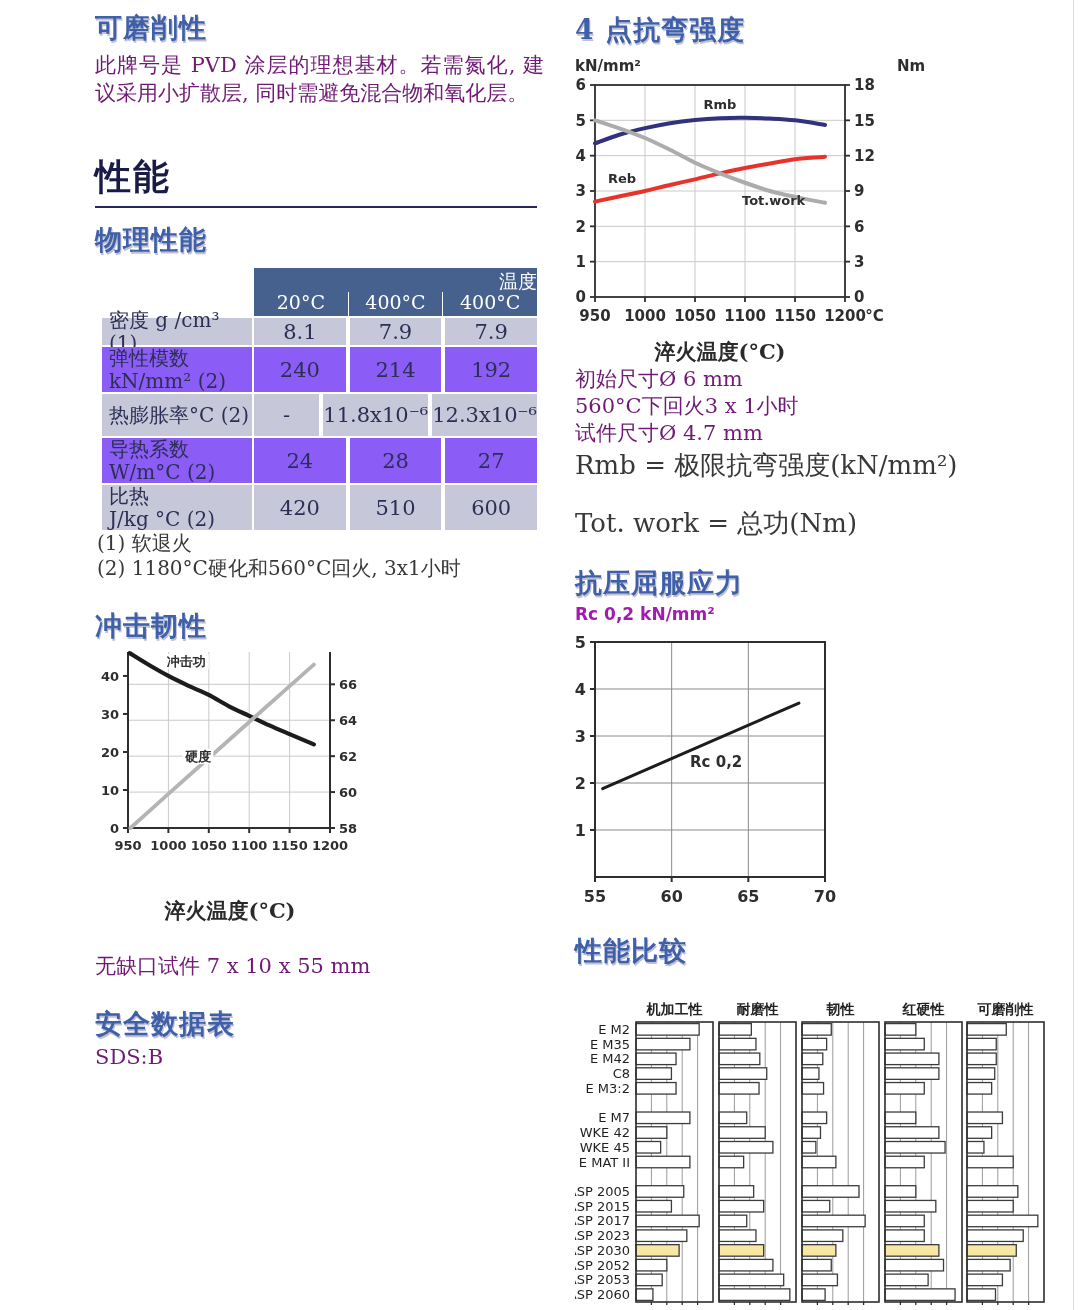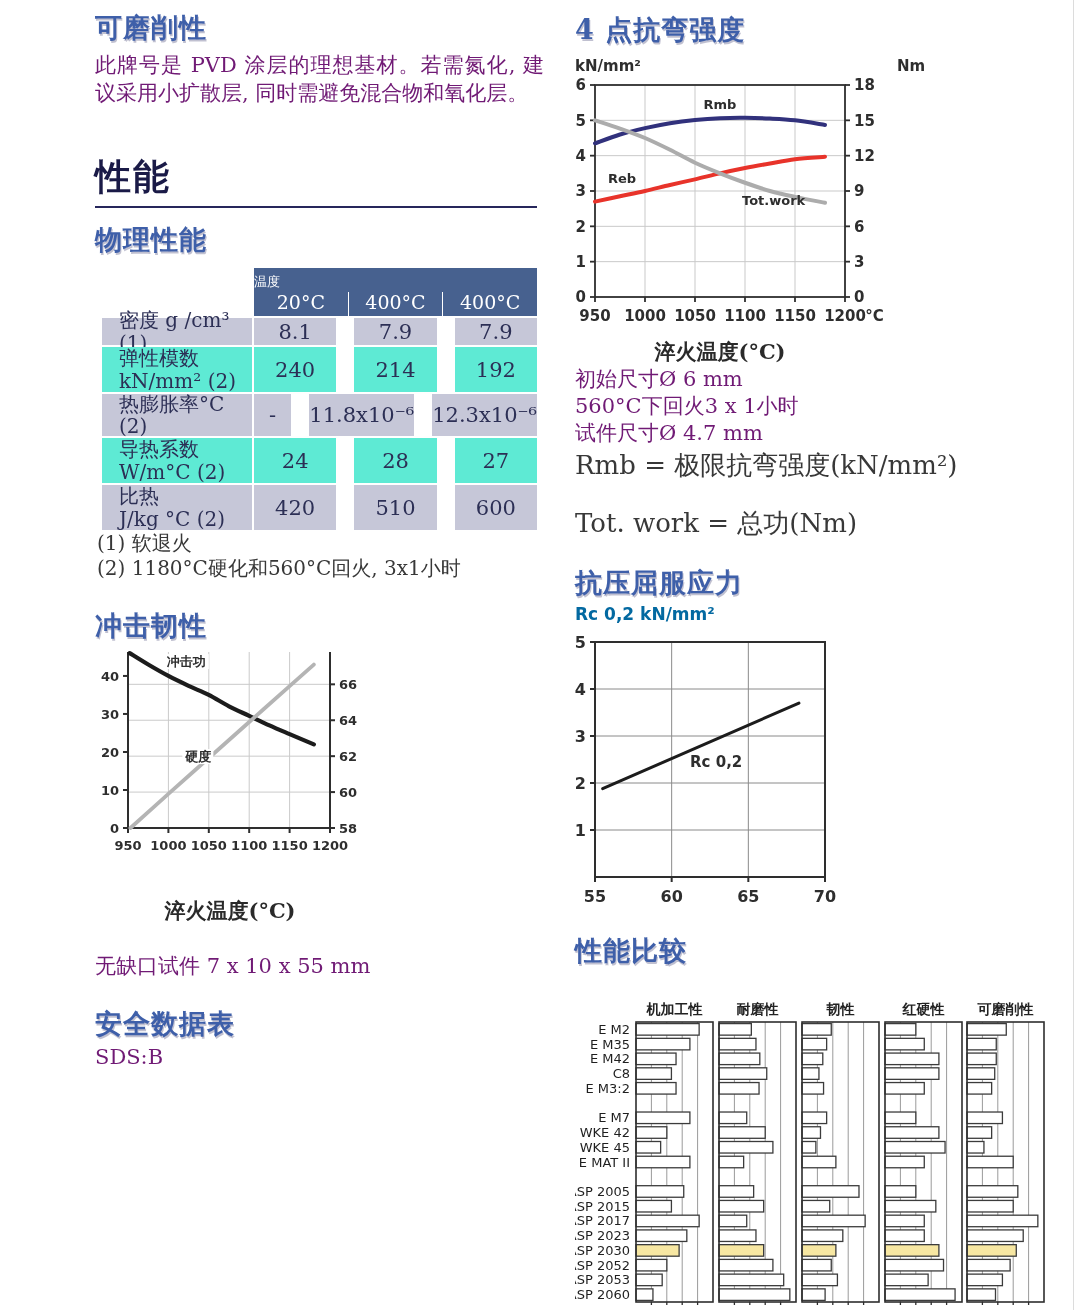--- a/index.html
+++ b/index.html
@@ -7,36 +7,36 @@
 body{font-family:"DejaVu Serif","Liberation Serif",serif}
 .page{position:relative;width:1078px;height:1310px;background:#fff;overflow:hidden}
 .abs{position:absolute}
 .h-blue{font-weight:bold;font-size:27px;color:#3E5FA9;text-shadow:1px 1.5px 0 rgba(30,30,85,.28);letter-spacing:1px}
 .h-main{font-weight:bold;font-size:36px;color:#1A1A47;letter-spacing:2px}
 .rule{height:2px;background:#26265B}
 .body-text{font-size:21px;color:#701a75;line-height:1.31;text-align:justify}
 .note{font-size:20px;color:#383838}
 .xlabel{font-size:21px;color:#2a2a2a;font-weight:bold;text-align:center}
 .legend-line{font-size:26px;color:#383838}
-.unit-label{font-family:"DejaVu Sans","Liberation Sans",sans-serif;font-weight:bold;font-size:17px;color:#0369a1}
+.unit-label{font-family:"DejaVu Sans","Liberation Sans",sans-serif;font-weight:bold;font-size:17px;color:#a21caf}
 
 #ptable{font-family:"DejaVu Serif","Liberation Serif",serif}
 .t-headrow{display:flex;height:48px}
 .t-spacer{width:152px}
 .t-head{flex:1;background:#47618F;color:#fff;display:flex;flex-direction:column}
-.t-temp{height:24px;line-height:27px;text-align:left;font-size:13px}
+.t-temp{height:24px;line-height:27px;text-align:right;font-size:19px}
 .t-sub{flex:1;display:flex}
 .t-sub .c{flex:1;text-align:center;font-size:19px;line-height:21px}
 .t-sub .c + .c{border-left:1.5px solid #fff}
 .t-row{display:flex;margin-top:2px}
-.t-label{width:150px;margin-right:2px;font-size:20px;display:flex;align-items:center;padding-left:17px;white-space:pre-line;line-height:1.12;color:#2C2F55}
-.t-val{flex:1;margin-right:18px;display:flex;align-items:center;justify-content:center;font-size:21px;color:#2C2F55}
+.t-label{width:150px;margin-right:2px;font-size:20px;display:flex;align-items:center;padding-left:7px;white-space:pre-line;line-height:1.12;color:#2C2F55}
+.t-val{flex:1;margin-right:4px;display:flex;align-items:center;justify-content:center;font-size:21px;color:#2C2F55}
 .t-val:last-child{margin-right:0}
 .t-row.light .t-label,.t-row.light .t-val{background:#C6C7D8}
-.t-row.dark .t-label,.t-row.dark .t-val{background:#5eead4}
+.t-row.dark .t-label,.t-row.dark .t-val{background:#8b5cf6}
 
 svg text{font-family:"DejaVu Sans","Liberation Sans",sans-serif;fill:#2e2e2e}
 #bend-chart .tick{font-size:15px;font-weight:bold}
 #impact-chart .tick{font-size:13px;font-weight:bold}
 #rc-chart .tick{font-size:16px;font-weight:bold}
 .ann{font-weight:bold}
 #comparison-chart .ctitle{font-size:14px;font-weight:bold;fill:#222}
 #comparison-chart .rlabel{font-size:13px;fill:#1f1f1f}
 .edge-line{width:1px;background:#dcdcdc}
 </style>

